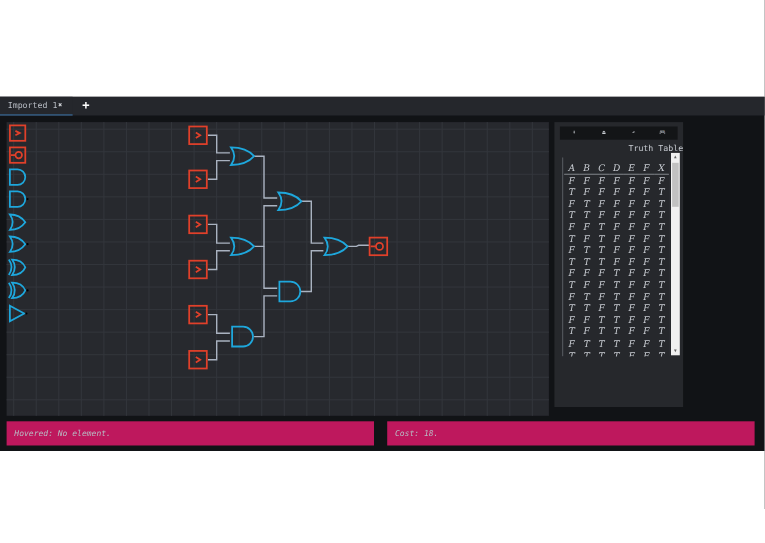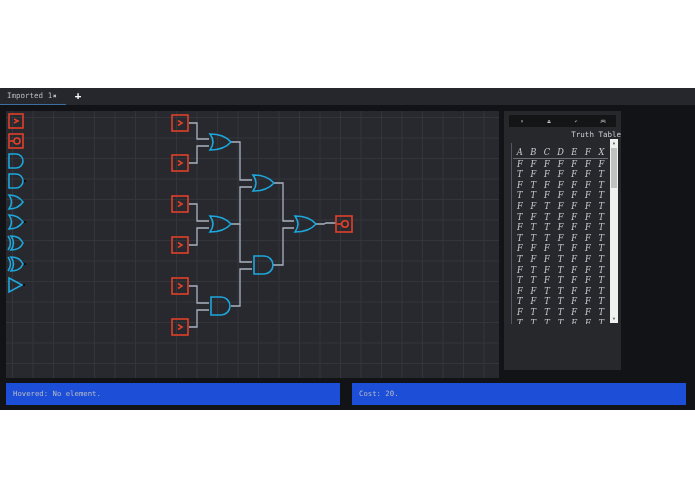--- a/index.html
+++ b/index.html
@@ -18,21 +18,21 @@
   .tool{position:absolute;top:0;width:20px;height:12px;color:#c8ccd2;font-size:5px;line-height:12px;text-align:center;cursor:pointer;}
   .tt-title{position:absolute;left:0;top:19px;width:117px;text-align:right;color:#c8ccd2;font-size:7.5px;}
   .tt-wrap{position:absolute;left:5px;top:32px;width:100px;height:181px;overflow:hidden;}
   .tt-border{position:absolute;left:2px;top:0;width:97px;height:181px;border-left:1px solid #55585e;border-right:1px solid #55585e;}
   table.tt{position:absolute;left:4px;top:4px;border-collapse:collapse;font-family:"DejaVu Serif",serif;font-style:italic;font-size:8.3px;color:#c8ccd2;}
   table.tt th,table.tt td{width:13.6px;height:10.6px;padding:0;text-align:center;font-weight:normal;line-height:10.6px;}
   table.tt thead th{border-bottom:1px solid #6b6e74;}
   .scroll{position:absolute;left:106px;top:28px;width:8px;height:184px;background:#f0f0f0;}
   .scroll .thumb{position:absolute;left:1px;top:9px;width:6px;height:40px;background:#c1c1c1;}
   .scroll .arrow{position:absolute;left:0;width:8px;height:8px;font-size:4px;line-height:8px;text-align:center;color:#606060;}
-  .status{position:absolute;top:295px;height:22px;background:#1d4ed8;color:#b8bcc4;font-size:7.3px;line-height:22px;padding-left:7px;box-sizing:border-box;}
+  .status{position:absolute;top:295px;height:22px;background:#be185d;color:#b8bcc4;font-size:7.3px;line-height:22px;padding-left:7px;box-sizing:border-box;font-style:italic;}
 </style>
 </head>
 <body>
 
 <div class="app">
   <div class="tabbar">
     <div class="tab">
       <span>Imported 1</span>
       <span class="close">✖</span>
     </div>
@@ -340,14 +340,14 @@
       </table>
     </div>
     <div class="scroll">
       <div class="arrow" style="top:0">▲</div>
       <div class="thumb"></div>
       <div class="arrow" style="bottom:0">▼</div>
     </div>
   </div>
 
   <div class="status" style="left:6px;width:334px">Hovered: No element.</div>
-  <div class="status" style="left:352px;width:334px">Cost: 20.</div>
+  <div class="status" style="left:352px;width:334px">Cost: 18.</div>
 </div>
 
 </body></html>

